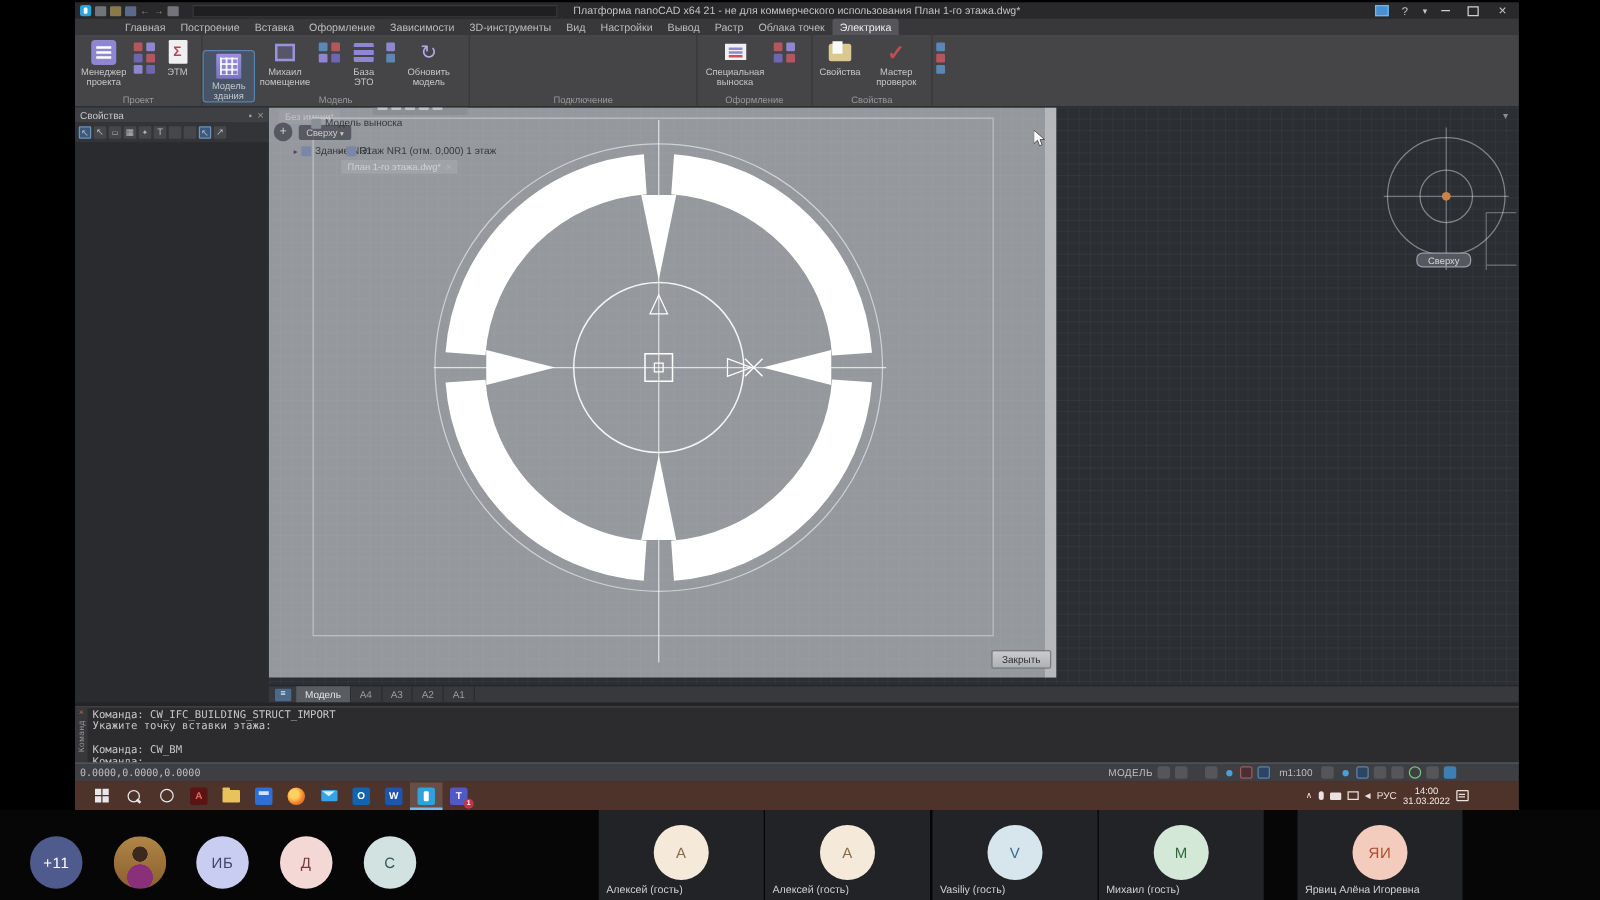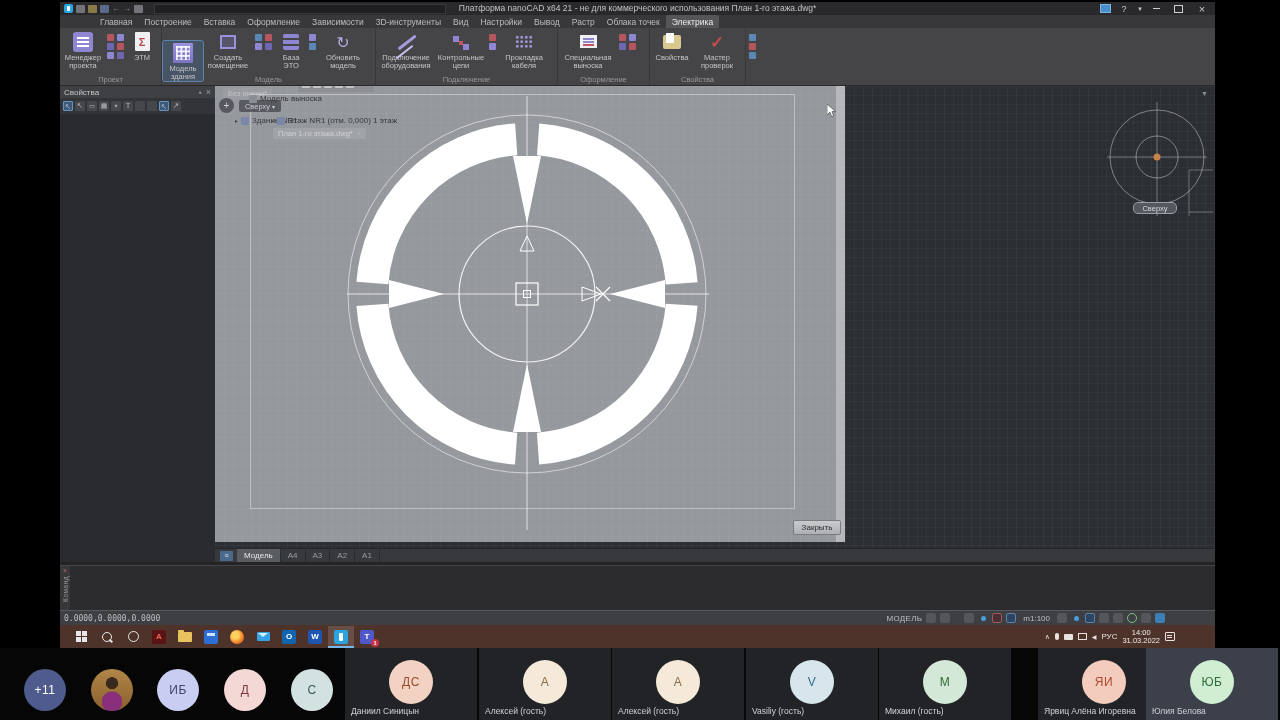--- a/index.html
+++ b/index.html
@@ -240,21 +240,21 @@
       <div class="rgroup" style="width:214px">
         <div class="rbtns">
           <div class="rbtn active" style="width:40px">
             <div class="bicon ib-bld"></div>
             <div class="lab">Модель здания</div>
           </div>
           <div class="rbtn" style="width:50px">
             <div class="bicon">
                 <div class="ib-room"></div>
               </div>
-            <div class="lab">Создать помещение</div>
+            <div class="lab">Михаил помещение</div>
           </div>
           <div class="ministack">
             <div class="mini b"></div>
             <div class="mini r"></div>
             <div class="mini"></div>
             <div class="mini d"></div>
           </div>
           <div class="rbtn" style="width:32px">
             <div class="bicon">
                 <div class="ib-db"></div>
@@ -267,40 +267,20 @@
           </div>
           <div class="rbtn" style="width:48px">
             <div class="bicon ib-upd"></div>
             <div class="lab">Обновить модель</div>
           </div>
         </div>
         <div class="rgname">Модель</div>
       </div>
 
       <div class="rgroup" style="width:182px">
-        <div class="rbtns">
-          <div class="rbtn" style="width:58px">
-            <div class="bicon ib-diag"></div>
-            <div class="lab">Подключение оборудования</div>
-          </div>
-          <div class="rbtn" style="width:52px">
-            <div class="bicon ib-chain"></div>
-            <div class="lab">Контрольные цепи</div>
-          </div>
-          <div class="ministack one">
-            <div class="mini r"></div>
-            <div class="mini"></div>
-          </div>
-          <div class="rbtn" style="width:50px">
-            <div class="bicon">
-                <div class="ib-grid"></div>
-              </div>
-            <div class="lab">Прокладка кабеля</div>
-          </div>
-        </div>
         <div class="rgname">Подключение</div>
       </div>
 
 
       <div class="rgroup" style="width:92px">
         <div class="rbtns">
           <div class="rbtn" style="width:58px">
             <div class="bicon">
                 <div class="ib-callout"></div>
               </div>
@@ -443,20 +423,27 @@
       <div class="stab">A3</div>
       <div class="stab">A2</div>
       <div class="stab">A1</div>
     </div>
     <div class="a strip"></div>
 
     <div class="a cmd">
       <div class="cmdtab">
         <span class="x">×</span>
         <span class="vt">Команд</span>
+      </div>
+      <div class="clines">
+        <div class="cline">Команда: CW_IFC_BUILDING_STRUCT_IMPORT</div>
+        <div class="cline">Укажите точку вставки этажа:</div>
+        <div class="cline"></div>
+        <div class="cline">Команда: CW_BM</div>
+        <div class="cline">Команда:</div>
       </div>
     </div>
 
     <div class="a statusbar">
       <div class="coords">0.0000,0.0000,0.0000</div>
       <div class="sright">
         <div class="smode">МОДЕЛЬ</div>
         <div class="sic"></div>
         <div class="sic"></div>
         <div class="sic" style="margin-left:10px"></div>
@@ -534,42 +521,34 @@
     </div>
   </div>
 
   <div class="a meetbar">
     <div class="a av stripav" style="left: 24px; background-color: rgb(79, 91, 140); color: rgb(255, 255, 255);">+11</div>
     <div class="a av stripav photo" style="left:91px"></div>
     <div class="a av stripav" style="left: 157px; background-color: rgb(201, 205, 242); color: rgb(63, 68, 104);">ИБ</div>
     <div class="a av stripav" style="left: 224px; background-color: rgb(244, 216, 214); color: rgb(122, 58, 58);">Д</div>
     <div class="a av stripav" style="left: 291px; background-color: rgb(210, 226, 225); color: rgb(58, 90, 90);">С</div>
 
-    <div class="a tile" style="left:345px">
-      <div class="av" style="background-color: rgb(242, 211, 195); color: rgb(154, 74, 47);">ДС</div>
-      <div class="tname">Даниил Синицын</div>
-    </div>
     <div class="a tile" style="left:479px">
       <div class="av" style="background-color: rgb(245, 234, 217); color: rgb(138, 106, 74);">А</div>
       <div class="tname">Алексей (гость)</div>
     </div>
     <div class="a tile" style="left:612px">
       <div class="av" style="background-color: rgb(245, 234, 217); color: rgb(138, 106, 74);">А</div>
       <div class="tname">Алексей (гость)</div>
     </div>
     <div class="a tile" style="left:746px">
       <div class="av" style="background-color: rgb(214, 230, 236); color: rgb(58, 106, 138);">V</div>
       <div class="tname">Vasiliy (гость)</div>
     </div>
     <div class="a tile" style="left:879px">
       <div class="av" style="background-color: rgb(211, 232, 214); color: rgb(47, 106, 58);">М</div>
       <div class="tname">Михаил (гость)</div>
     </div>
     <div class="a tile" style="left:1038px">
       <div class="av" style="background-color: rgb(243, 204, 189); color: rgb(176, 74, 48);">ЯИ</div>
       <div class="tname">Ярвиц Алёна Игоревна</div>
     </div>
-    <div class="a tile lite" style="left:1146px">
-      <div class="av" style="background-color: rgb(208, 238, 210); color: rgb(47, 106, 58);">ЮБ</div>
-      <div class="tname">Юлия Белова</div>
-    </div>
   </div>
 </div>
 
 </body></html>

